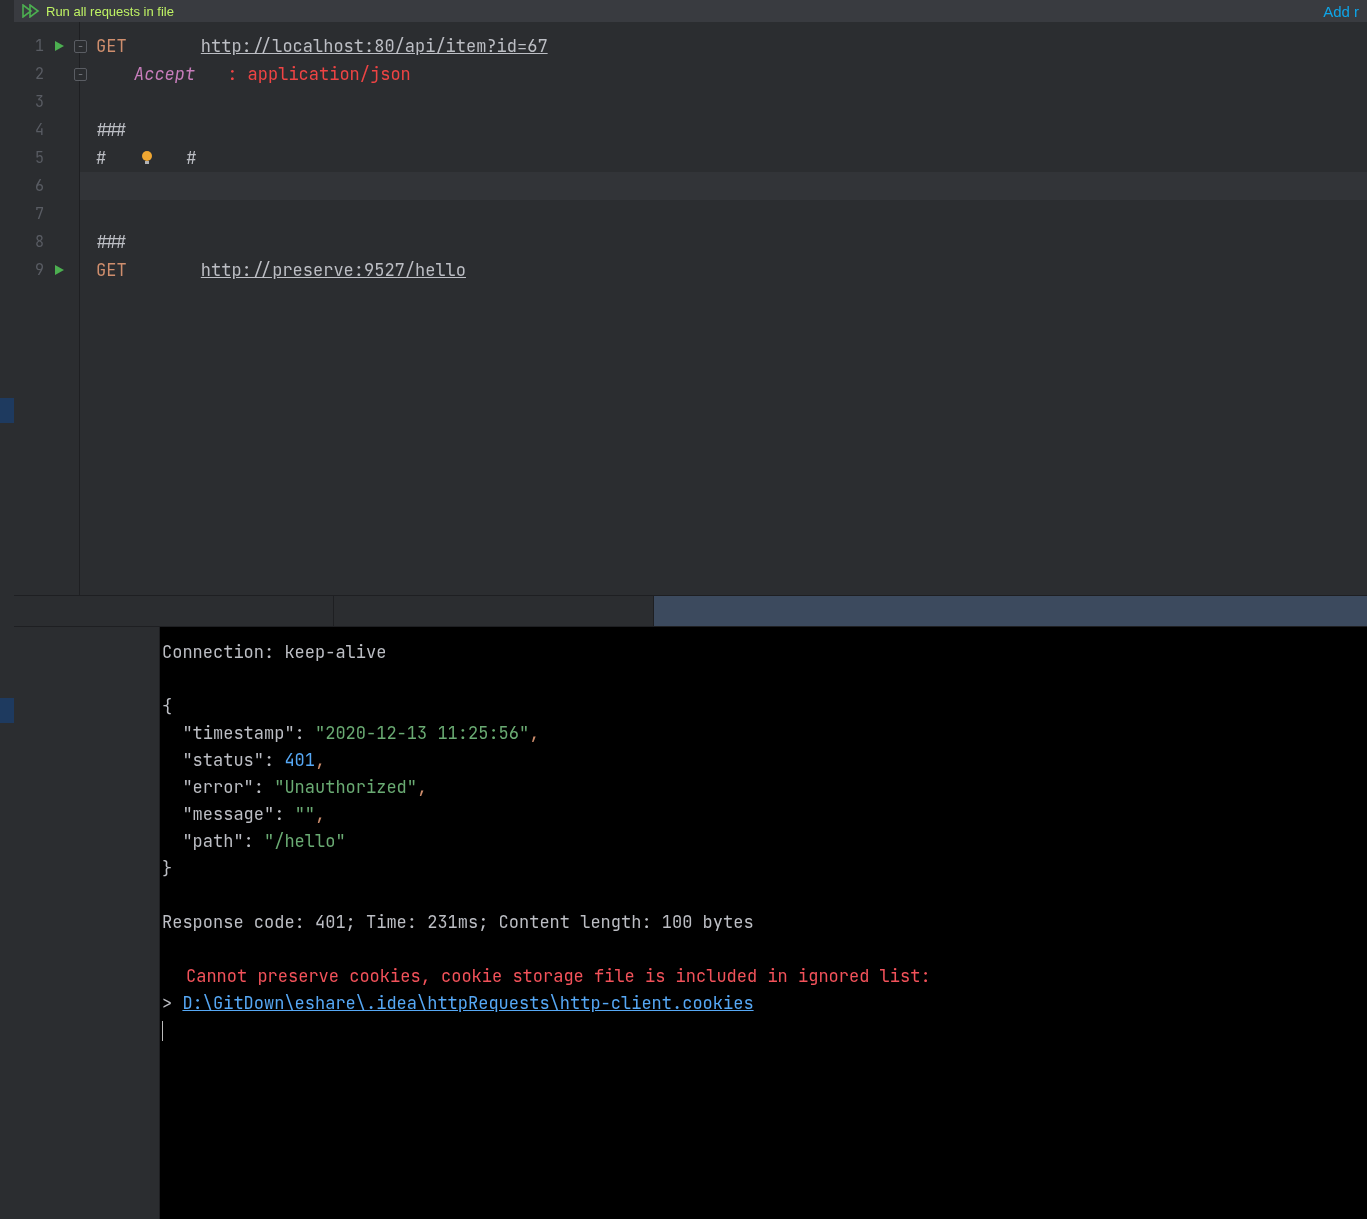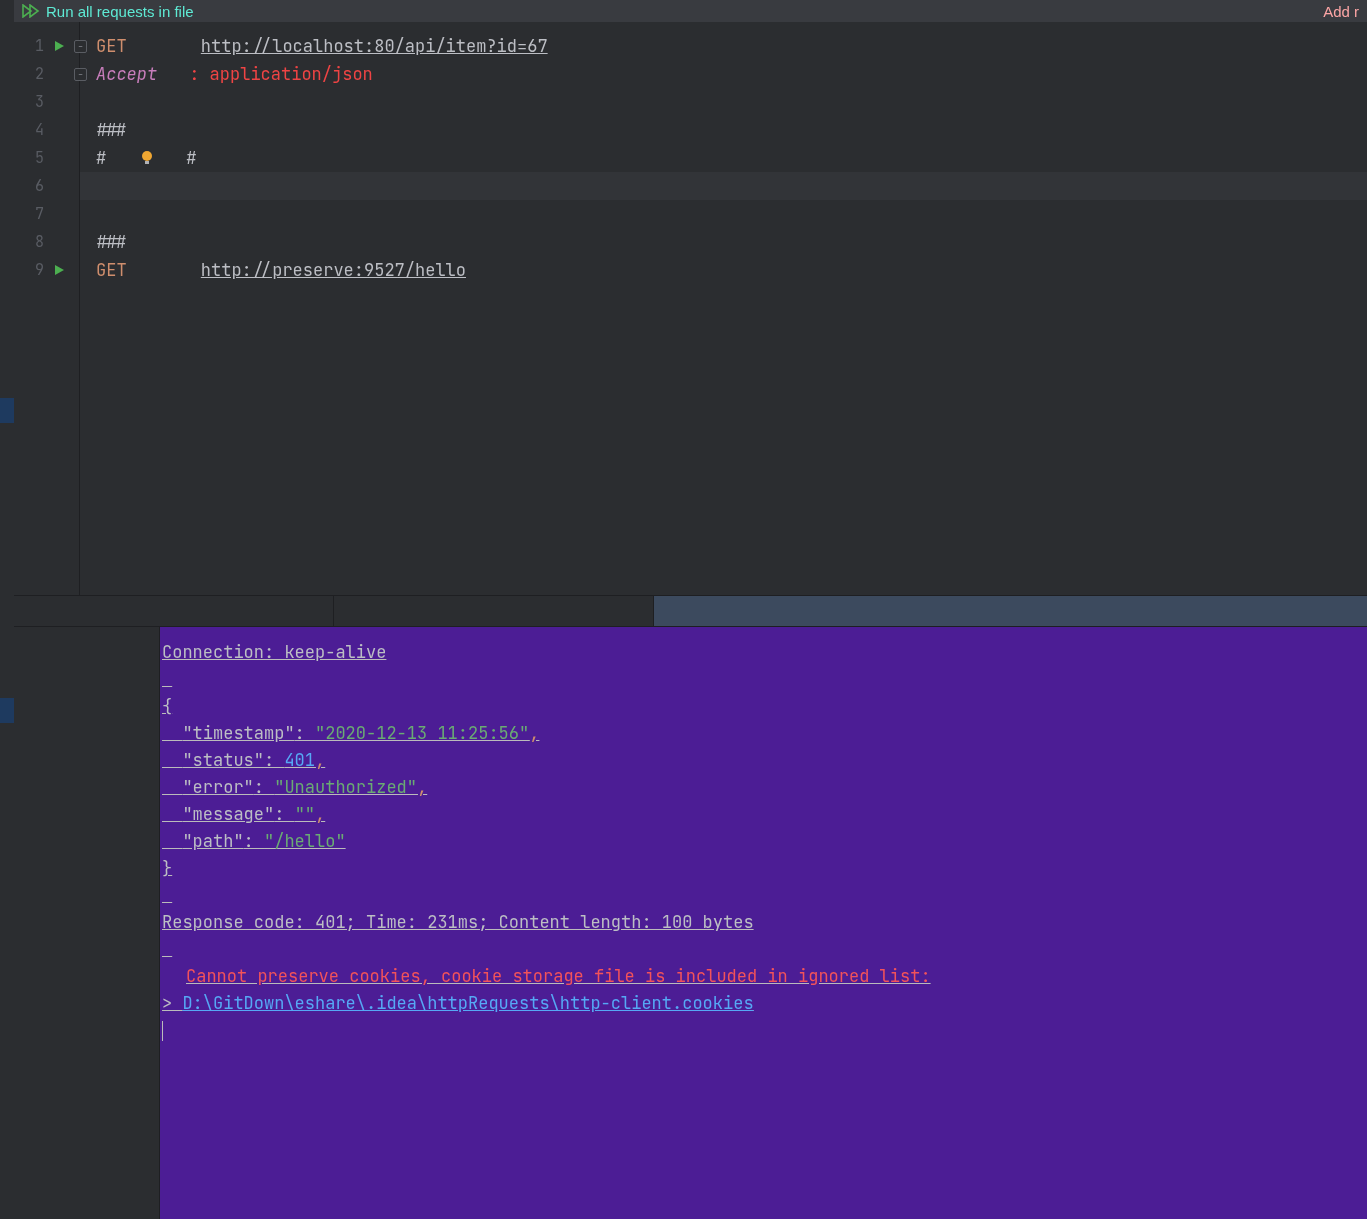--- a/index.html
+++ b/index.html
@@ -33,29 +33,29 @@
     align-items: center;
     padding: 0 8px;
   }
   .tb-left {
     display: flex;
     align-items: center;
     gap: 6px;
   }
   .tb-right {
     margin-left: auto;
-    color: #fca5a5;
+    color: #0ea5e9;
     font-size: 15px;
     font-family: -apple-system, "Segoe UI", sans-serif;
     cursor: pointer;
   }
   .run-all-icon svg { display: block; }
   .run-all-label {
-    color: #5eead4;
-    font-size: 15px;
+    color: #bef264;
+    font-size: 13px;
     font-family: -apple-system, "Segoe UI", sans-serif;
     cursor: pointer;
   }
   .editor {
     position: absolute;
     left: 14px; right: 0;
     top: 22px;
     height: 573px;
     background: #2b2d30;
     display: flex;
@@ -145,23 +145,22 @@
     background: #2b2d30;
     border-right: 1px solid #1e1f22;
   }
   .tabbar .filler {
     flex: 1;
   }
   .bottom {
     position: absolute;
     left: 14px; right: 0;
     top: 627px; bottom: 0;
-    background: #4c1d95;
-    display: flex;
-    text-decoration: underline;
+    background: #000000;
+    display: flex;
   }
   .bgutter {
     width: 146px;
     background: #2b2d30;
     border-right: 1px solid #1e1f22;
   }
   .bcontent {
     flex: 1;
     padding: 12px 0 0 0;
     white-space: pre;
@@ -243,21 +242,21 @@
       </div>
       <div class="gline" style="top: 234px;">
         <span class="ln">9</span>
         <span class="run-gutter"><svg width="12" height="12" viewBox="0 0 12 12">
             <polygon points="1,1 1,11 10,6" fill="#4caf50"></polygon>
           </svg></span>
       </div>
     </div>
   <div class="code" id="code">
       <div class="cline" style="top: 10px;"><span class="tok-method">GET</span><span class="tok-plain"> </span><span class="tok-url">http://localhost:80/api/item?id=67</span></div>
-      <div class="cline" style="top: 38px;"><span class="tok-header">Accept</span><span class="tok-plain">: application/json</span></div>
+      <div class="cline" style="top: 38px; margin-left: 38px;"><span class="tok-header">Accept</span><span class="tok-plain">: application/json</span></div>
       <div class="cline" style="top: 66px;"></div>
       <div class="cline" style="top: 94px;"><span class="tok-sep">###</span></div>
       <div class="cline" style="top: 122px;"><span class="tok-sep">#</span><span class="bulb"><svg width="14" height="16" viewBox="0 0 14 16">
             <circle cx="7" cy="6" r="5" fill="#f0a732"></circle>
             <rect x="5" y="11" width="4" height="3" fill="#b0b2b6"></rect>
           </svg></span><span class="tok-sep">#</span></div>
       <div class="cline current" style="top: 150px;"></div>
       <div class="cline" style="top: 178px;"></div>
       <div class="cline" style="top: 206px;"><span class="tok-sep">###</span></div>
       <div class="cline" style="top: 234px;"><span class="tok-method">GET</span><span class="tok-plain"> </span><span class="tok-url">http://preserve:9527/hello</span></div>

